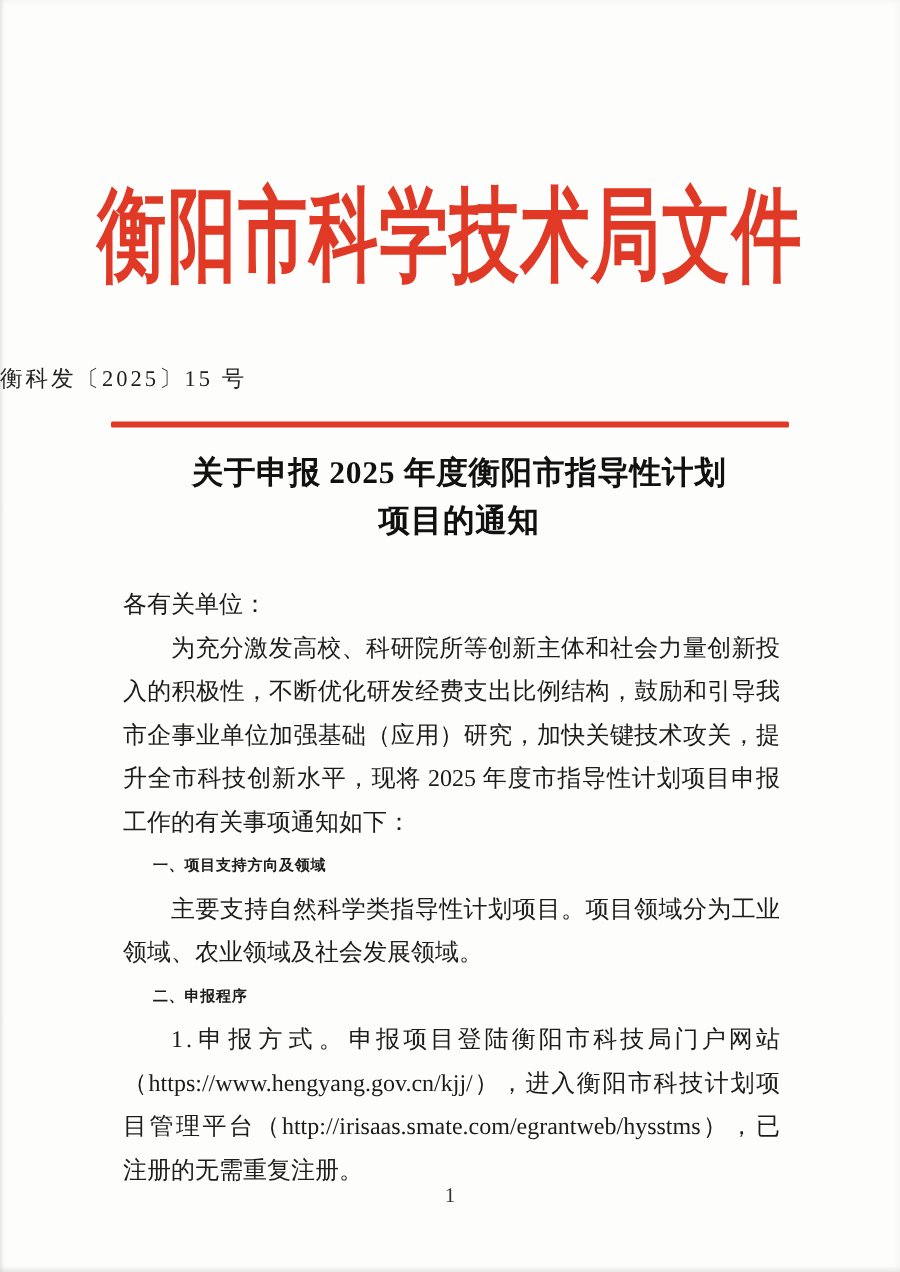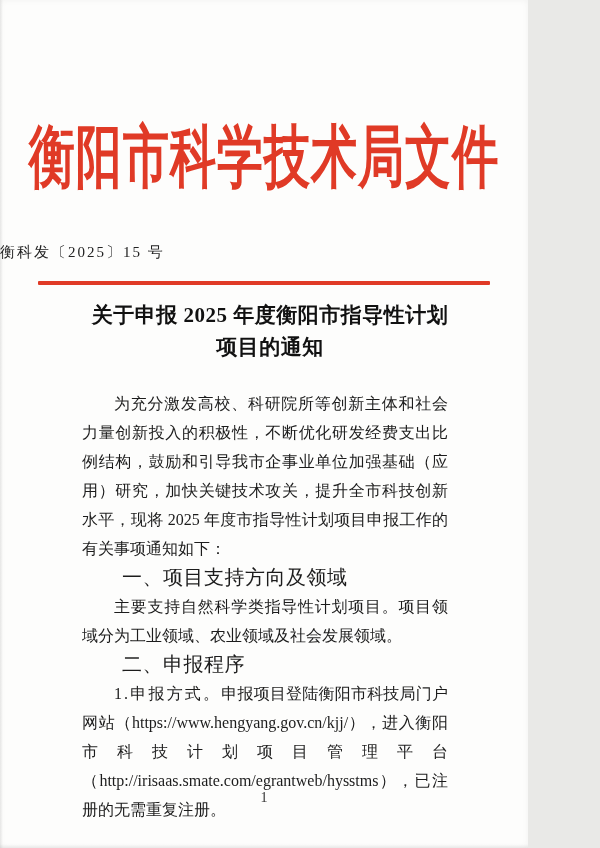--- a/index.html
+++ b/index.html
@@ -3,21 +3,21 @@
 <meta charset="utf-8">
 <style>
   * { margin: 0; padding: 0; box-sizing: border-box; }
   html, body { width: 600px; }
   body {
     font-family: "Liberation Serif", "DejaVu Serif", serif;
     background: #e9e9e7;
   }
   .page {
     position: relative;
-    width: 528px;
+    width: 600px;
     height: 848px;
     background: #fdfdfc;
     box-shadow: inset 0 0 6px rgba(0,0,0,0.05);
     overflow: hidden;
     color: #1c1c1c;
   }
   .scan-edge-left {
     position: absolute; left: 0; top: 0; bottom: 0; width: 3px;
     background: linear-gradient(to right, rgba(0,0,0,0.07), rgba(0,0,0,0));
   }
@@ -65,23 +65,23 @@
     margin: 26px 80px 0 82px;
     font-size: 16px;
     line-height: 29px;
     text-align: justify;
     color: #1c1c1c;
   }
   .salutation { text-indent: 0; }
   .para { text-indent: 2em; }
   .section-heading {
     text-indent: 2em;
-    font-weight: normal;
+    font-weight: bold;
     font-family: "Liberation Sans", "DejaVu Sans", sans-serif;
-    font-size: 20px;
+    font-size: 10px;
     letter-spacing: 0.5px;
   }
   .bold-lead { font-weight: normal; letter-spacing: 2px; }
   .page-number {
     position: absolute;
     bottom: 42px;
     left: 0; right: 0;
     text-align: center;
     font-size: 14px;
     color: #333;
@@ -99,20 +99,21 @@
   <div class="doc-number">衡科发〔2025〕15 号</div>
 
   <div class="red-rule"></div>
 
   <div class="doc-title">
     <div>关于申报 2025 年度衡阳市指导性计划</div>
     <div>项目的通知</div>
   </div>
 
   <div class="body-text">
+    <div class="salutation">各有关单位：</div>
 
     <div class="para">为充分激发高校、科研院所等创新主体和社会力量创新投入的积极性，不断优化研发经费支出比例结构，鼓励和引导我市企事业单位加强基础（应用）研究，加快关键技术攻关，提升全市科技创新水平，现将 2025 年度市指导性计划项目申报工作的有关事项通知如下：</div>
 
     <div class="section-heading">一、项目支持方向及领域</div>
 
     <div class="para">主要支持自然科学类指导性计划项目。项目领域分为工业领域、农业领域及社会发展领域。</div>
 
     <div class="section-heading">二、申报程序</div>
 
     <div class="para">

